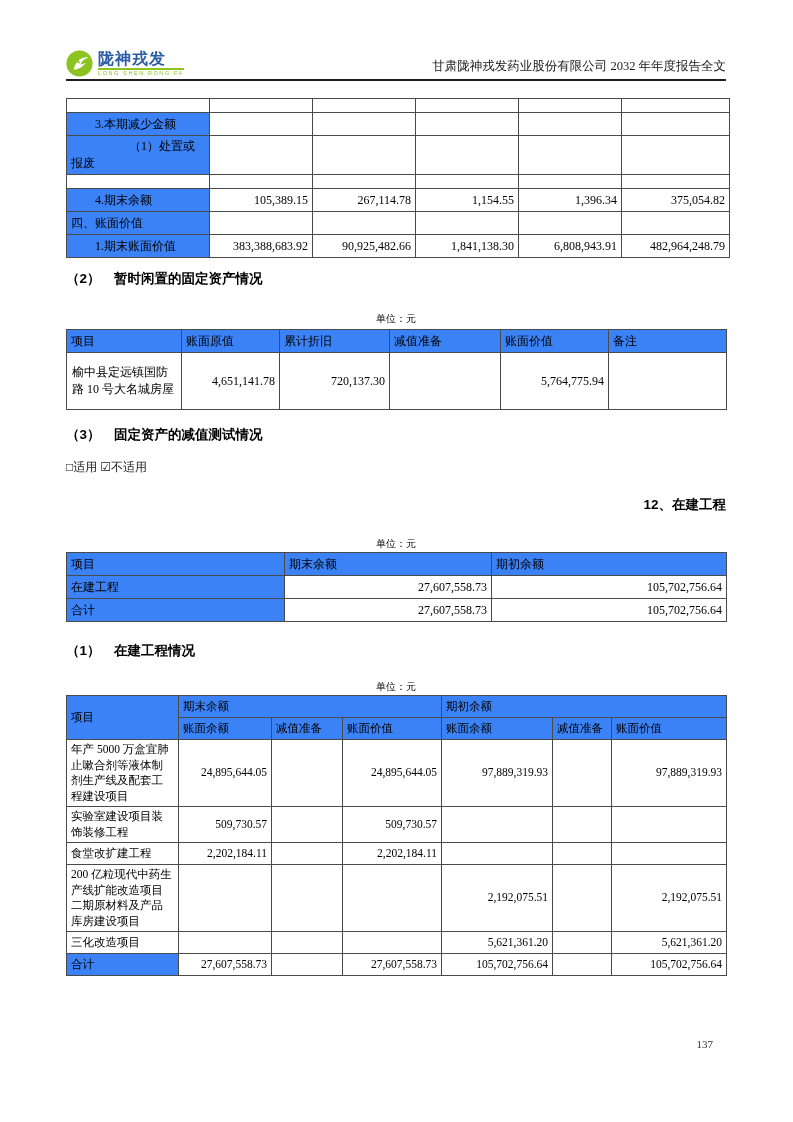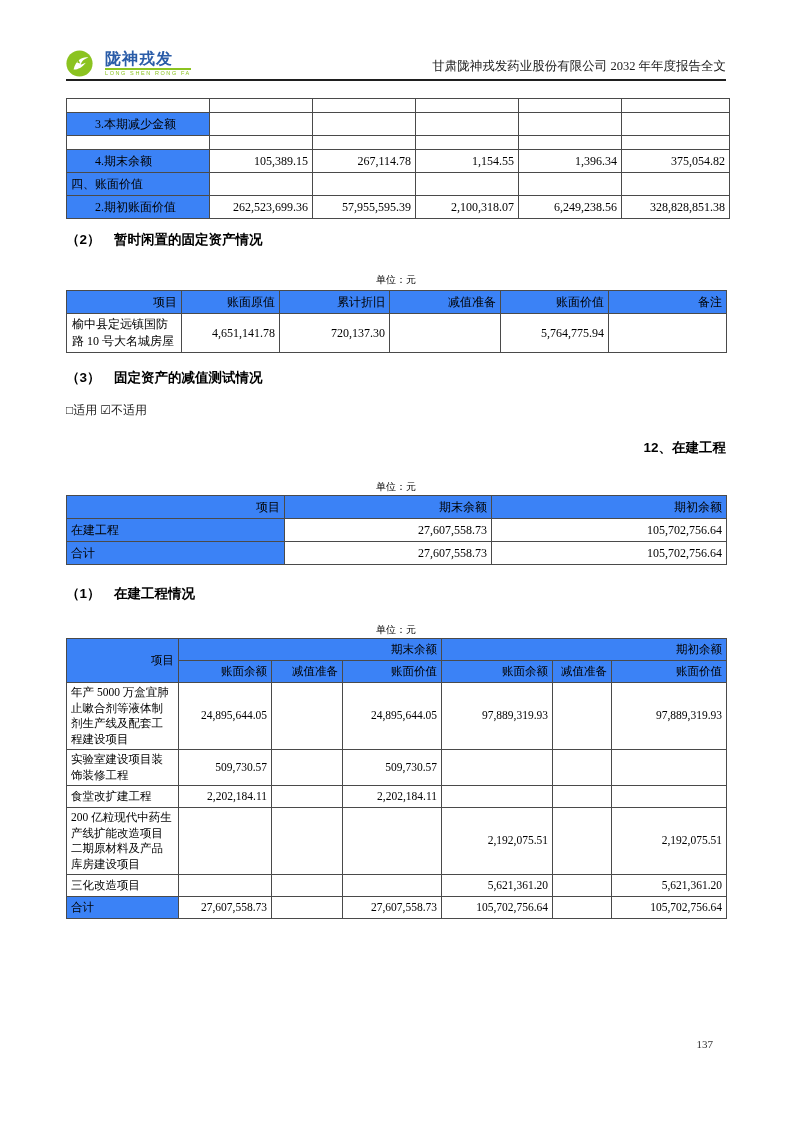--- a/index.html
+++ b/index.html
@@ -3,34 +3,34 @@
 <meta charset="utf-8">
 <style>
   html,body{margin:0;padding:0;}
   body{
     width:793px;height:1122px;background:#ffffff;position:relative;overflow:hidden;
     font-family:"Liberation Serif","DejaVu Serif",serif;color:#000;
   }
   .content{position:absolute;left:66px;top:0;width:660px;}
   
   .header{padding-top:47px;height:30px;display:flex;justify-content:space-between;align-items:flex-end;}
-  .logo{display:flex;align-items:center;gap:12px;}
+  .logo{display:flex;align-items:center;gap:5px;}
   .logo-icon{width:27px;height:27px;flex:0 0 auto;}
   .logo-txt{display:flex;flex-direction:column;line-height:1;}
   .logo-cn{font-family:"Liberation Sans","DejaVu Sans",sans-serif;font-weight:bold;font-size:16px;color:#2a5ca8;letter-spacing:1px;}
   .logo-line{height:2px;background:#8bc320;margin:1px 0 1px 0;}
   .logo-en{font-family:"Liberation Sans","DejaVu Sans",sans-serif;font-size:5.5px;color:#8bc320;letter-spacing:1.6px;}
   .doc-title{font-size:12.5px;color:#1a1a1a;padding-bottom:2px;}
   .header-rule{border:0;border-top:2.5px solid #1f1f1f;margin:2px 0 0 0;}
   
   table{border-collapse:collapse;table-layout:fixed;width:660px;font-size:12px;}
   td{border:1px solid #4a4a4a;padding:1px 4px;line-height:17px;height:20px;overflow:hidden;word-break:break-all;}
   .gray{background:#3b82f6;}
   .num{text-align:right;}
-  .ctr{text-align:right;}
+  .ctr{text-align:left;}
   .ind2{text-indent:24px;}
   .ind4{text-indent:58px;}
   .h14 td{height:11px;line-height:11px;}
   .h39 td{height:36px;}
   
   .sec-title{font-family:"Liberation Sans","DejaVu Sans",sans-serif;font-weight:bold;font-size:13.5px;color:#000;line-height:18px;}
   .t-sec2{margin-top:12px;}
   .unit{font-size:10px;text-align:center;line-height:17px;}
   .u2{margin-top:22px;margin-bottom:2px;}
   .t-sec3{margin-top:16px;}
@@ -84,20 +84,28 @@
           <td></td>
       </tr>
       <tr>
         <td class="gray ind2">3.本期减少金额</td>
         <td></td>
           <td></td>
           <td></td>
           <td></td>
           <td></td>
       </tr>
+      <tr class="h39">
+        <td class="gray ind4">（1）处置或报废</td>
+        <td></td>
+          <td></td>
+          <td></td>
+          <td></td>
+          <td></td>
+      </tr>
       <tr class="h14">
         <td></td>
         <td></td>
           <td></td>
           <td></td>
           <td></td>
           <td></td>
       </tr>
       <tr>
         <td class="gray ind2">4.期末余额</td>
@@ -109,26 +117,26 @@
       </tr>
       <tr>
         <td class="gray">四、账面价值</td>
         <td></td>
           <td></td>
           <td></td>
           <td></td>
           <td></td>
       </tr>
       <tr>
-        <td class="gray ind2">2.期初账面价值</td>
-        <td class="num">262,523,699.36</td>
-        <td class="num">57,955,595.39</td>
-        <td class="num">2,100,318.07</td>
-        <td class="num">6,249,238.56</td>
-        <td class="num">328,828,851.38</td>
+        <td class="gray ind2">1.期末账面价值</td>
+        <td class="num">383,388,683.92</td>
+        <td class="num">90,925,482.66</td>
+        <td class="num">1,841,138.30</td>
+        <td class="num">6,808,943.91</td>
+        <td class="num">482,964,248.79</td>
       </tr>
     </tbody>
   </table>
 
   <div class="sec-title t-sec2">（2）　暂时闲置的固定资产情况</div>
   <div class="unit u2">单位：元</div>
   <table>
     <colgroup>
         <col style="width:115px">
         <col style="width:98px">
@@ -140,21 +148,21 @@
     <tbody>
       <tr>
         <td class="gray ctr">项目</td>
         <td class="gray ctr">账面原值</td>
         <td class="gray ctr">累计折旧</td>
         <td class="gray ctr">减值准备</td>
         <td class="gray ctr">账面价值</td>
         <td class="gray ctr">备注</td>
       </tr>
       <tr class="h39">
-        <td style="padding:1px 5px;">榆中县定远镇国防路 10 号大名城房屋</td>
+        <td style="padding:10px 5px;">榆中县定远镇国防路 10 号大名城房屋</td>
         <td class="num">4,651,141.78</td>
         <td class="num">720,137.30</td>
         <td class="num"></td>
         <td class="num">5,764,775.94</td>
         <td class="num"></td>
       </tr>
     </tbody>
   </table>
 
   <div class="sec-title t-sec3">（3）　固定资产的减值测试情况</div>

